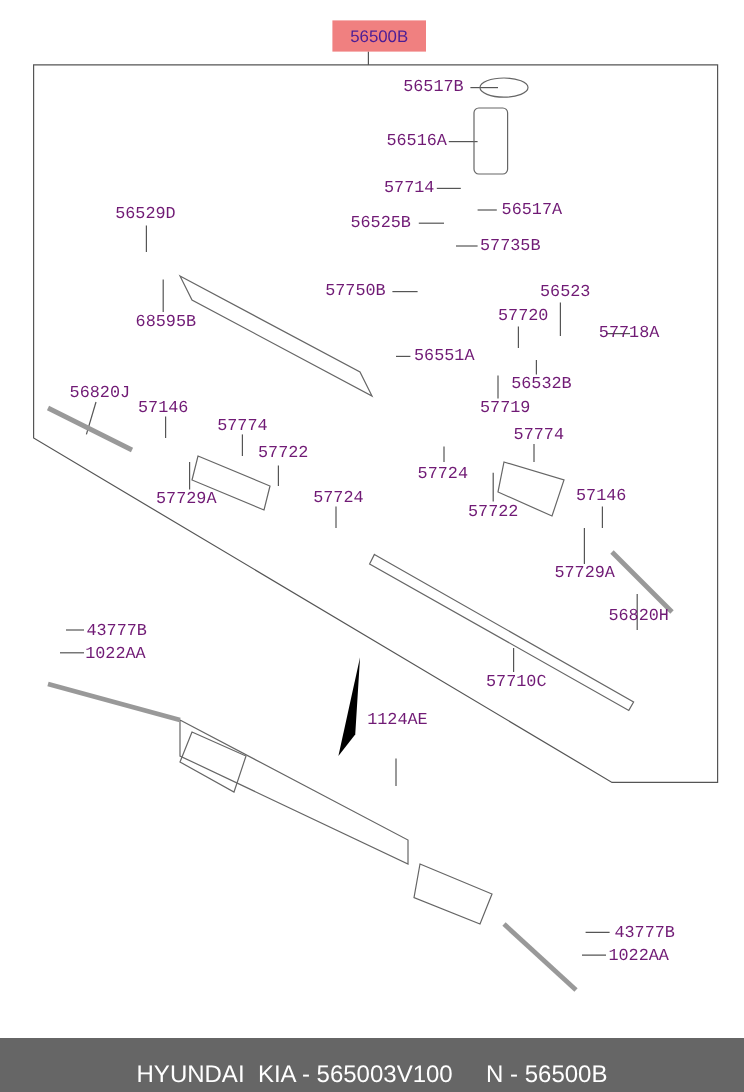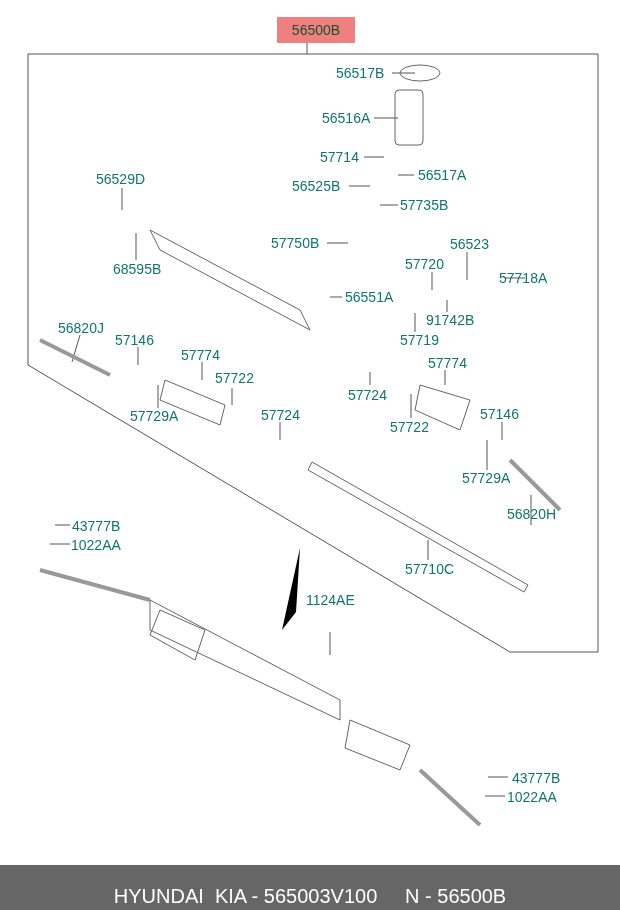--- a/index.html
+++ b/index.html
@@ -1,19 +1,19 @@
 <!DOCTYPE html>
 <html><head>
 <meta charset="utf-8">
 <style>
   html,body{margin:0;padding:0;background:#fff;}
   body{width:620px;height:910px;position:relative;overflow:hidden;font-family:"Liberation Sans",sans-serif;}
   #diagram{position:absolute;left:0;top:0;width:620px;height:848px;}
-  .lbl{position:absolute;font-size:14px;color:#0f766e;line-height:16px;white-space:nowrap;}
-  .hl{position:absolute;left:277px;top:17px;width:78px;height:26px;background:#f08080;color:#14532d;font-size:14px;text-align:center;line-height:26px;}
+  .lbl{position:absolute;font-size:14px;color:#701a75;line-height:16px;white-space:nowrap;font-family:Liberation Mono, monospace;}
+  .hl{position:absolute;left:277px;top:17px;width:78px;height:26px;background:#f08080;color:#4c1d95;font-size:14px;text-align:center;line-height:26px;}
   #footer{position:absolute;left:0;top:848px;width:620px;height:62px;background:#666;color:#fff;font-size:20px;line-height:62px;text-align:center;white-space:pre;margin-top:17px;}
 </style>
 </head>
 <body>
 
 <div id="diagram">
   <svg width="620" height="848" style="position:absolute;left:0;top:0">
     <g stroke="#555" fill="none" stroke-width="1">
 
       <polyline points="307,43 307,54 28,54 28,365 510,652 598,652 598,54 307,54"></polyline>
@@ -79,24 +79,24 @@
   <div class="lbl" style="left:336px;top:65px">56517B</div>
   <div class="lbl" style="left:322px;top:110px">56516A</div>
   <div class="lbl" style="left:320px;top:149px">57714</div>
   <div class="lbl" style="left:418px;top:167px">56517A</div>
   <div class="lbl" style="left:292px;top:178px">56525B</div>
   <div class="lbl" style="left:400px;top:197px">57735B</div>
   <div class="lbl" style="left:96px;top:171px">56529D</div>
   <div class="lbl" style="left:113px;top:261px">68595B</div>
   <div class="lbl" style="left:271px;top:235px">57750B</div>
   <div class="lbl" style="left:450px;top:236px">56523</div>
-  <div class="lbl" style="left:405px;top:256px">57720</div>
+  <div class="lbl" style="left:415px;top:256px">57720</div>
   <div class="lbl" style="left:499px;top:270px">57718A</div>
   <div class="lbl" style="left:345px;top:289px">56551A</div>
-  <div class="lbl" style="left:426px;top:312px">91742B</div>
+  <div class="lbl" style="left:426px;top:312px">56532B</div>
   <div class="lbl" style="left:400px;top:332px">57719</div>
   <div class="lbl" style="left:58px;top:320px">56820J</div>
   <div class="lbl" style="left:115px;top:332px">57146</div>
   <div class="lbl" style="left:181px;top:347px">57774</div>
   <div class="lbl" style="left:215px;top:370px">57722</div>
   <div class="lbl" style="left:130px;top:408px">57729A</div>
   <div class="lbl" style="left:261px;top:407px">57724</div>
   <div class="lbl" style="left:348px;top:387px">57724</div>
   <div class="lbl" style="left:428px;top:355px">57774</div>
   <div class="lbl" style="left:390px;top:419px">57722</div>

